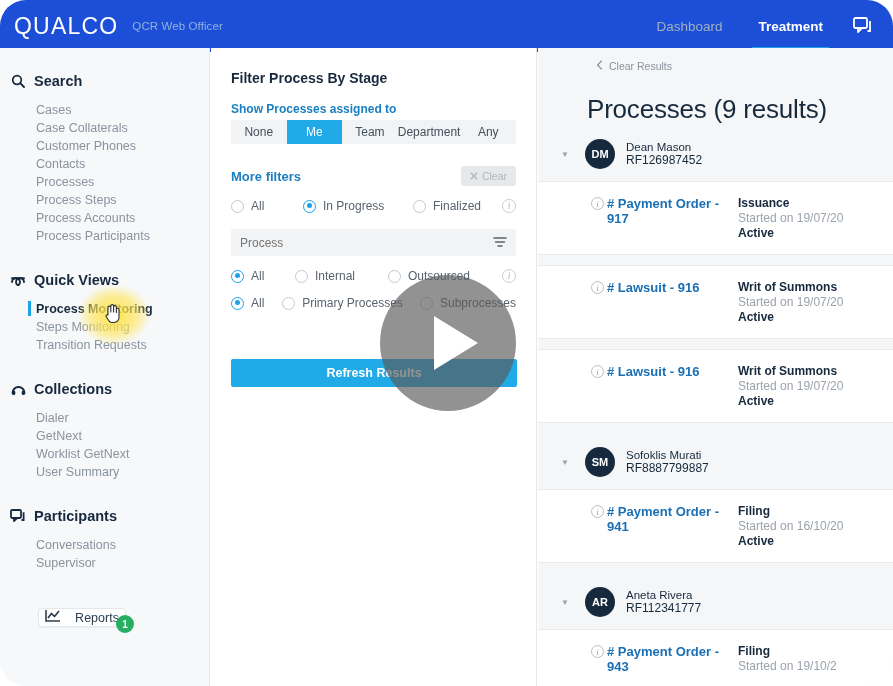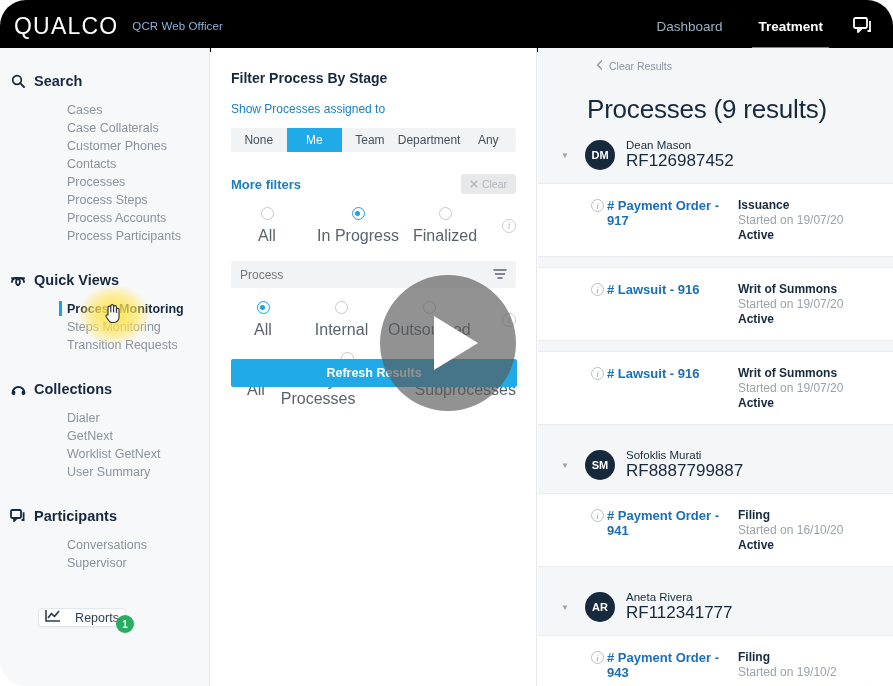--- a/index.html
+++ b/index.html
@@ -14,21 +14,21 @@
     width: 893px; height: 686px;
     background: #ffffff;
     border-radius: 26px;
     overflow: hidden;
   }
 
   
   .header {
     position: absolute; left: 0; top: 0;
     width: 893px; height: 52px;
-    background: #000000;
+    background: #1d4ed8;
     display: flex; align-items: center;
   }
   .brand {
     margin-left: 14px;
     color: #ffffff;
     font-size: 23px;
     letter-spacing: 1.2px;
     font-weight: 400;
     font-family: "Liberation Sans", sans-serif;
   }
@@ -78,21 +78,21 @@
     height: 26px;
     color: #17293e;
     font-size: 14.5px;
     font-weight: bold;
   }
   .side-head .sh-ico {
     width: 22px; display: inline-flex;
     align-items: center; justify-content: center;
     margin-left: -25px; margin-right: 5px;
   }
-  .side-links { margin-top: 7px; margin-left: 31px; }
+  .side-links { margin-top: 7px; }
   .side-link {
     position: relative;
     padding-left: 36px;
     height: 18px;
     line-height: 18px;
     font-size: 12.5px;
     color: #8a939e;
     cursor: pointer;
   }
   .side-link.active {
@@ -144,22 +144,22 @@
     width: 326px; height: 638px;
     background: #ffffff;
     border-right: 1px solid #e6e8ec;
     padding: 22px 20px 0 20px;
   }
   .filter-title {
     font-size: 14px; color: #17293e; font-weight: bold;
     margin-bottom: 16px;
   }
   .filter-sub {
-    font-size: 12px; color: #1a7fc1; font-weight: normal;
-    margin-bottom: 12px;
+    font-size: 12px; color: #1a7fc1; font-weight: bold;
+    margin-bottom: 4px;
   }
   .seg {
     display: flex; width: 100%; height: 24px;
     background: #f2f3f5; border-radius: 2px;
     overflow: hidden;
   }
   .seg-item {
     flex: 1; display: flex; align-items: center; justify-content: center;
     font-size: 12px; color: #44505e; cursor: pointer;
     white-space: nowrap;
@@ -177,21 +177,21 @@
     padding: 4px 9px; border-radius: 3px;
     display: flex; align-items: flex-end; gap: 4px;
     cursor: pointer;
   }
   .radio-row {
     display: flex; align-items: center;
     margin-top: 13px;
   }
   .radio {
     display: flex; align-items: center; gap: 7px;
-    font-size: 16px; color: #5a636d; cursor: pointer; flex-direction: column;
+    font-size: 12px; color: #5a636d; cursor: pointer;
   }
   .dot {
     width: 13px; height: 13px; border-radius: 50%;
     border: 1.5px solid #c3c8ce; background: #fff;
     display: inline-block; position: relative; flex: none;
   }
   .dot.on { border-color: #1da1e8; }
   .dot.on::after {
     content: ""; position: absolute;
     left: 2.5px; top: 2.5px; width: 5px; height: 5px;
@@ -255,21 +255,21 @@
   }
   .avatar {
     width: 30px; height: 30px; border-radius: 50%;
     background: #16293d; color: #ffffff;
     font-size: 11px; font-weight: bold;
     display: flex; align-items: center; justify-content: center;
     flex: none;
   }
   .person-text { margin-left: 11px; }
   .person-name { font-size: 11.5px; color: #16293d; }
-  .person-ref { font-size: 17px; color: #16293d; }
+  .person-ref { font-size: 12px; color: #16293d; }
   .proc-card {
     background: #ffffff;
     margin: 0 0 10px 0;
     padding: 14px 0 14px 0;
     display: flex;
     border-top: 1px solid #ececee;
     border-bottom: 1px solid #ececee;
   }
   .proc-left {
     width: 200px; padding-left: 53px;

